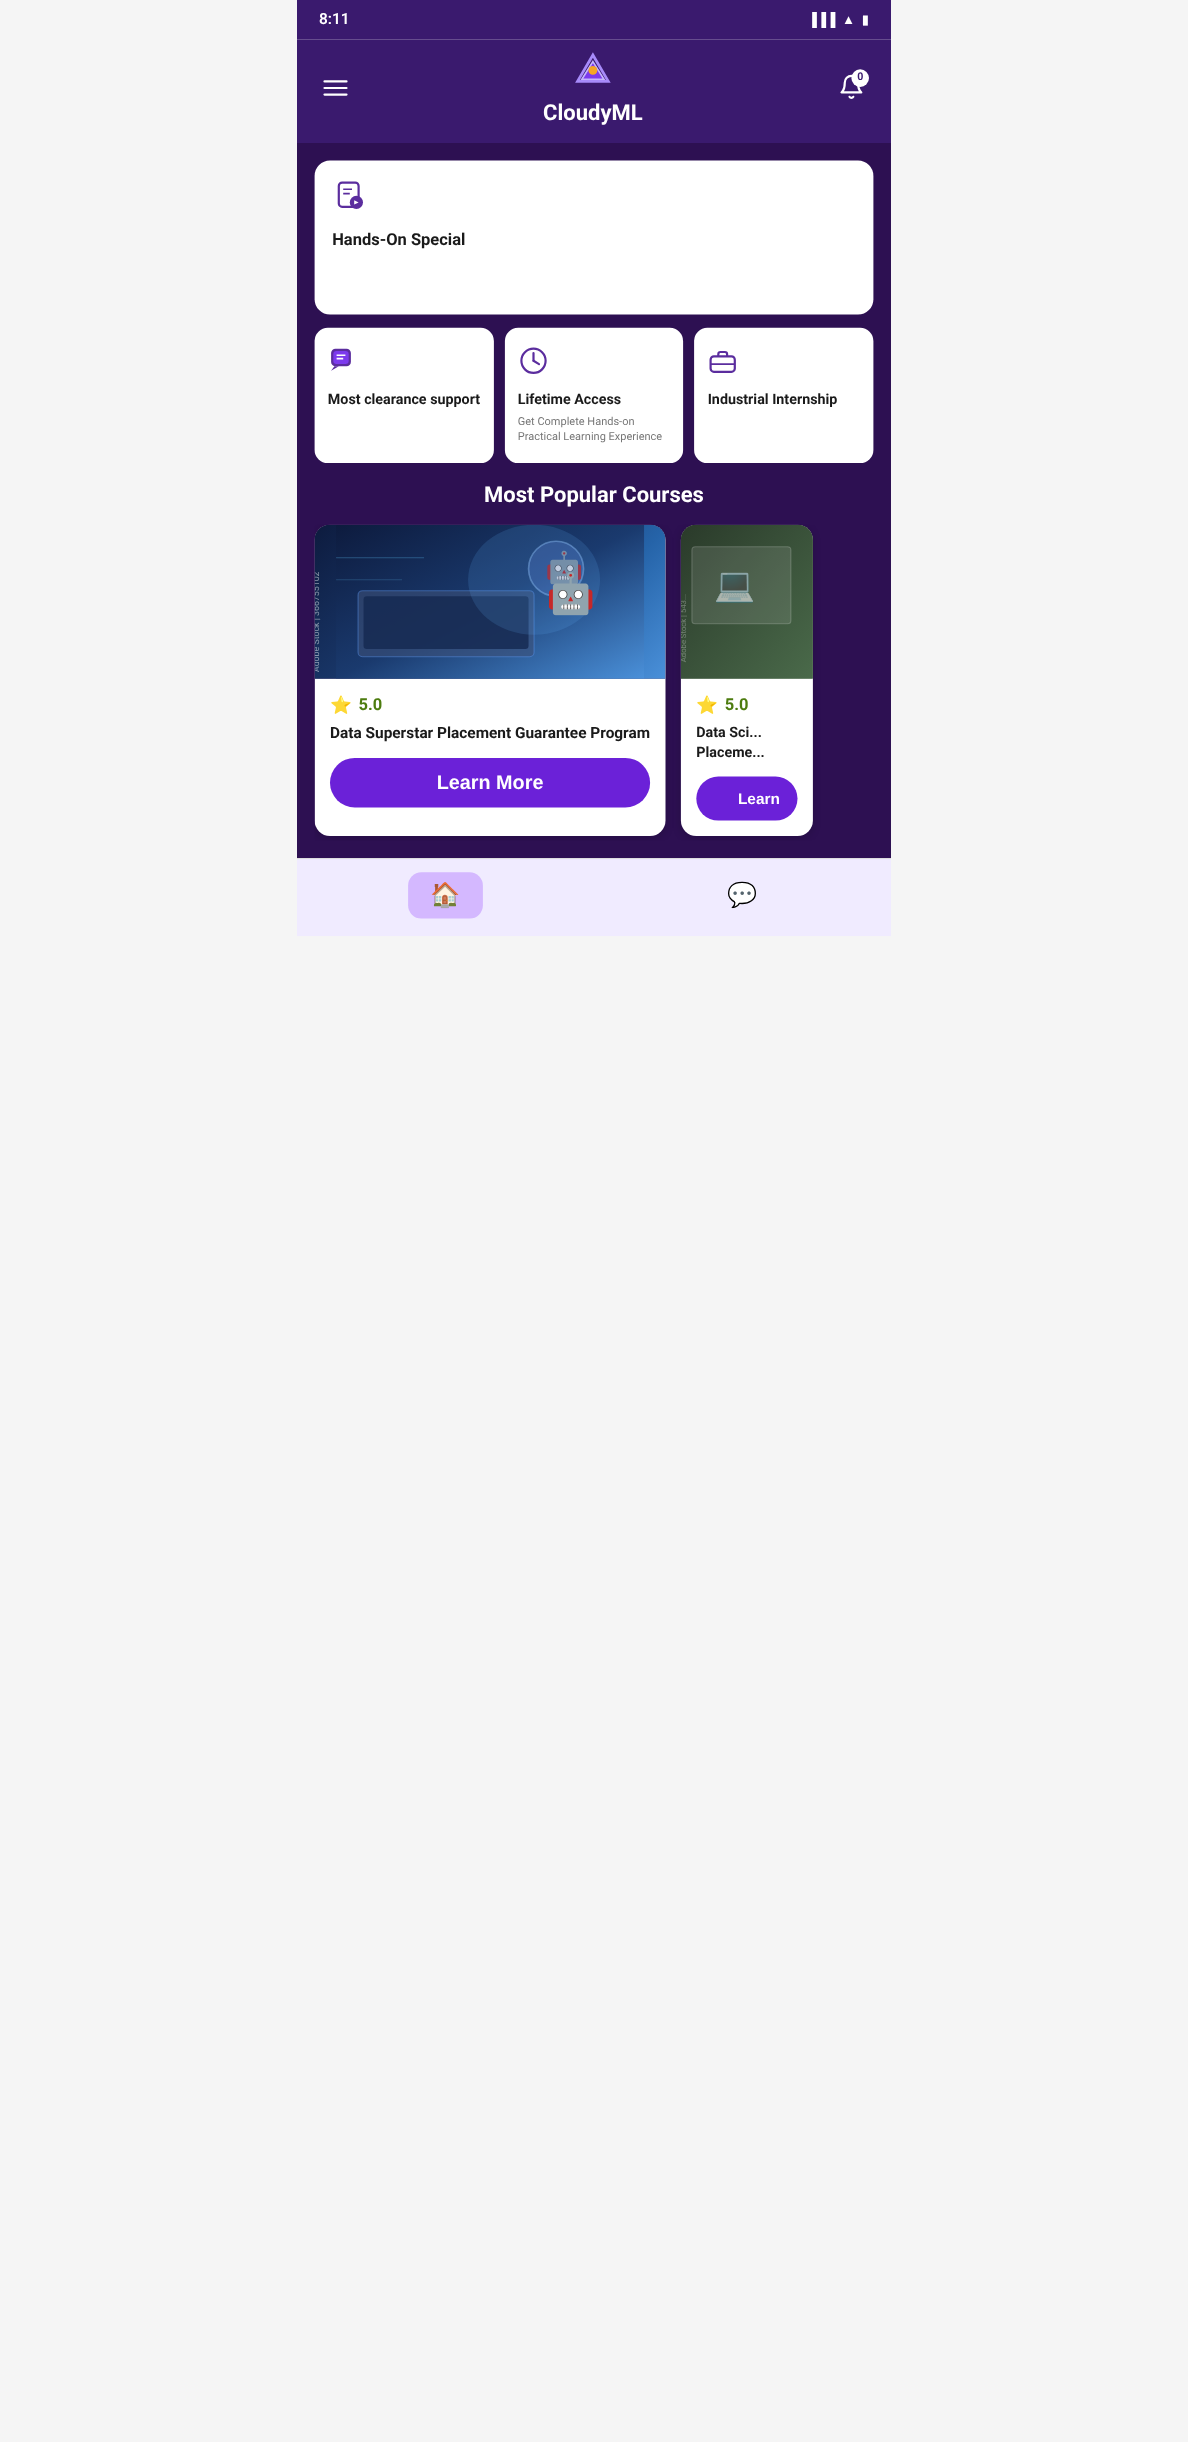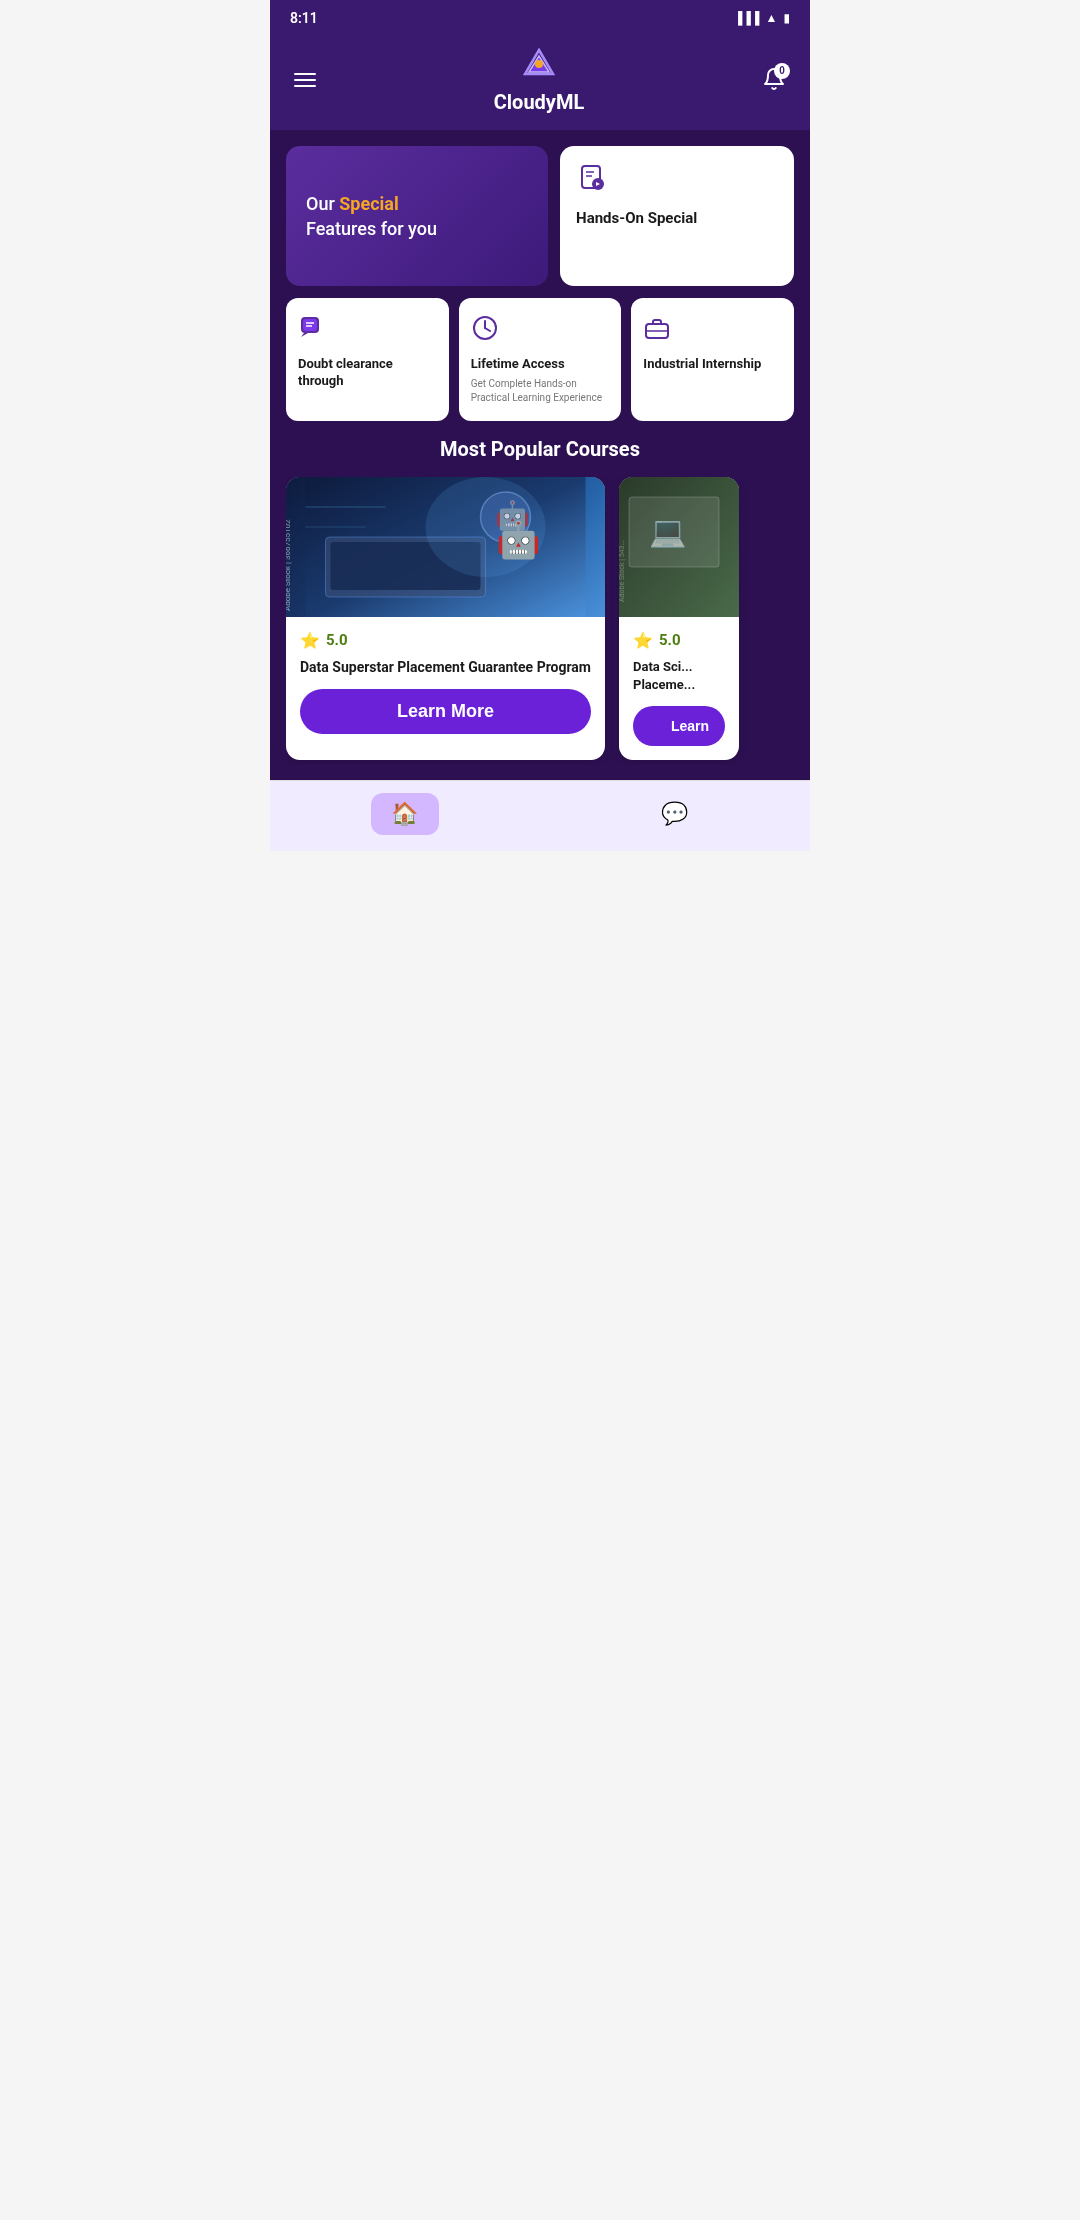--- a/index.html
+++ b/index.html
@@ -438,28 +438,20 @@
       <path d="M18 8A6 6 0 0 0 6 8c0 7-3 9-3 9h18s-3-2-3-9" stroke="white" stroke-width="2" stroke-linecap="round" stroke-linejoin="round"></path>
       <path d="M13.73 21a2 2 0 0 1-3.46 0" stroke="white" stroke-width="2" stroke-linecap="round" stroke-linejoin="round"></path>
     </svg>
     <span class="notification-badge">0</span>
   </button>
 </div>
 
 <div class="main-content">
 
   <div class="special-features-row">
-    <div class="special-card">
-      <div class="special-card-text">
-        <span>Our</span>
-        <span class="highlight">Special</span>
-        <br>
-        <span>Features for you</span>
-      </div>
-    </div>
 
     <div class="hands-on-card">
       <div class="hands-on-icon">
         <svg width="32" height="32" viewBox="0 0 32 32" fill="none">
           <rect x="6" y="4" width="18" height="22" rx="3" stroke="#5b2d9e" stroke-width="2"></rect>
           <circle cx="22" cy="22" r="6" fill="#5b2d9e"></circle>
           <polygon points="20,20 20,24 24,22" fill="white"></polygon>
           <line x1="10" y1="10" x2="18" y2="10" stroke="#5b2d9e" stroke-width="1.5"></line>
           <line x1="10" y1="14" x2="16" y2="14" stroke="#5b2d9e" stroke-width="1.5"></line>
         </svg>
@@ -473,21 +465,21 @@
     <div class="feature-card">
       <div class="feature-icon">
         <svg width="28" height="28" viewBox="0 0 28 28" fill="none">
           <rect x="3" y="3" width="18" height="16" rx="4" fill="#5b2d9e"></rect>
           <rect x="5" y="5" width="14" height="12" rx="3" fill="#7c3aed"></rect>
           <line x1="8" y1="9" x2="16" y2="9" stroke="white" stroke-width="1.5"></line>
           <line x1="8" y1="12" x2="14" y2="12" stroke="white" stroke-width="1.5"></line>
           <polygon points="6,19 3,23 10,19" fill="#5b2d9e"></polygon>
         </svg>
       </div>
-      <div class="feature-title">Doubt clearance through</div>
+      <div class="feature-title">Most clearance support</div>
     </div>
 
     <div class="feature-card">
       <div class="feature-icon">
         <svg width="28" height="28" viewBox="0 0 28 28" fill="none">
           <circle cx="14" cy="14" r="11" stroke="#5b2d9e" stroke-width="2"></circle>
           <line x1="14" y1="7" x2="14" y2="14" stroke="#5b2d9e" stroke-width="2" stroke-linecap="round"></line>
           <line x1="14" y1="14" x2="19" y2="17" stroke="#5b2d9e" stroke-width="2" stroke-linecap="round"></line>
         </svg>
       </div>

